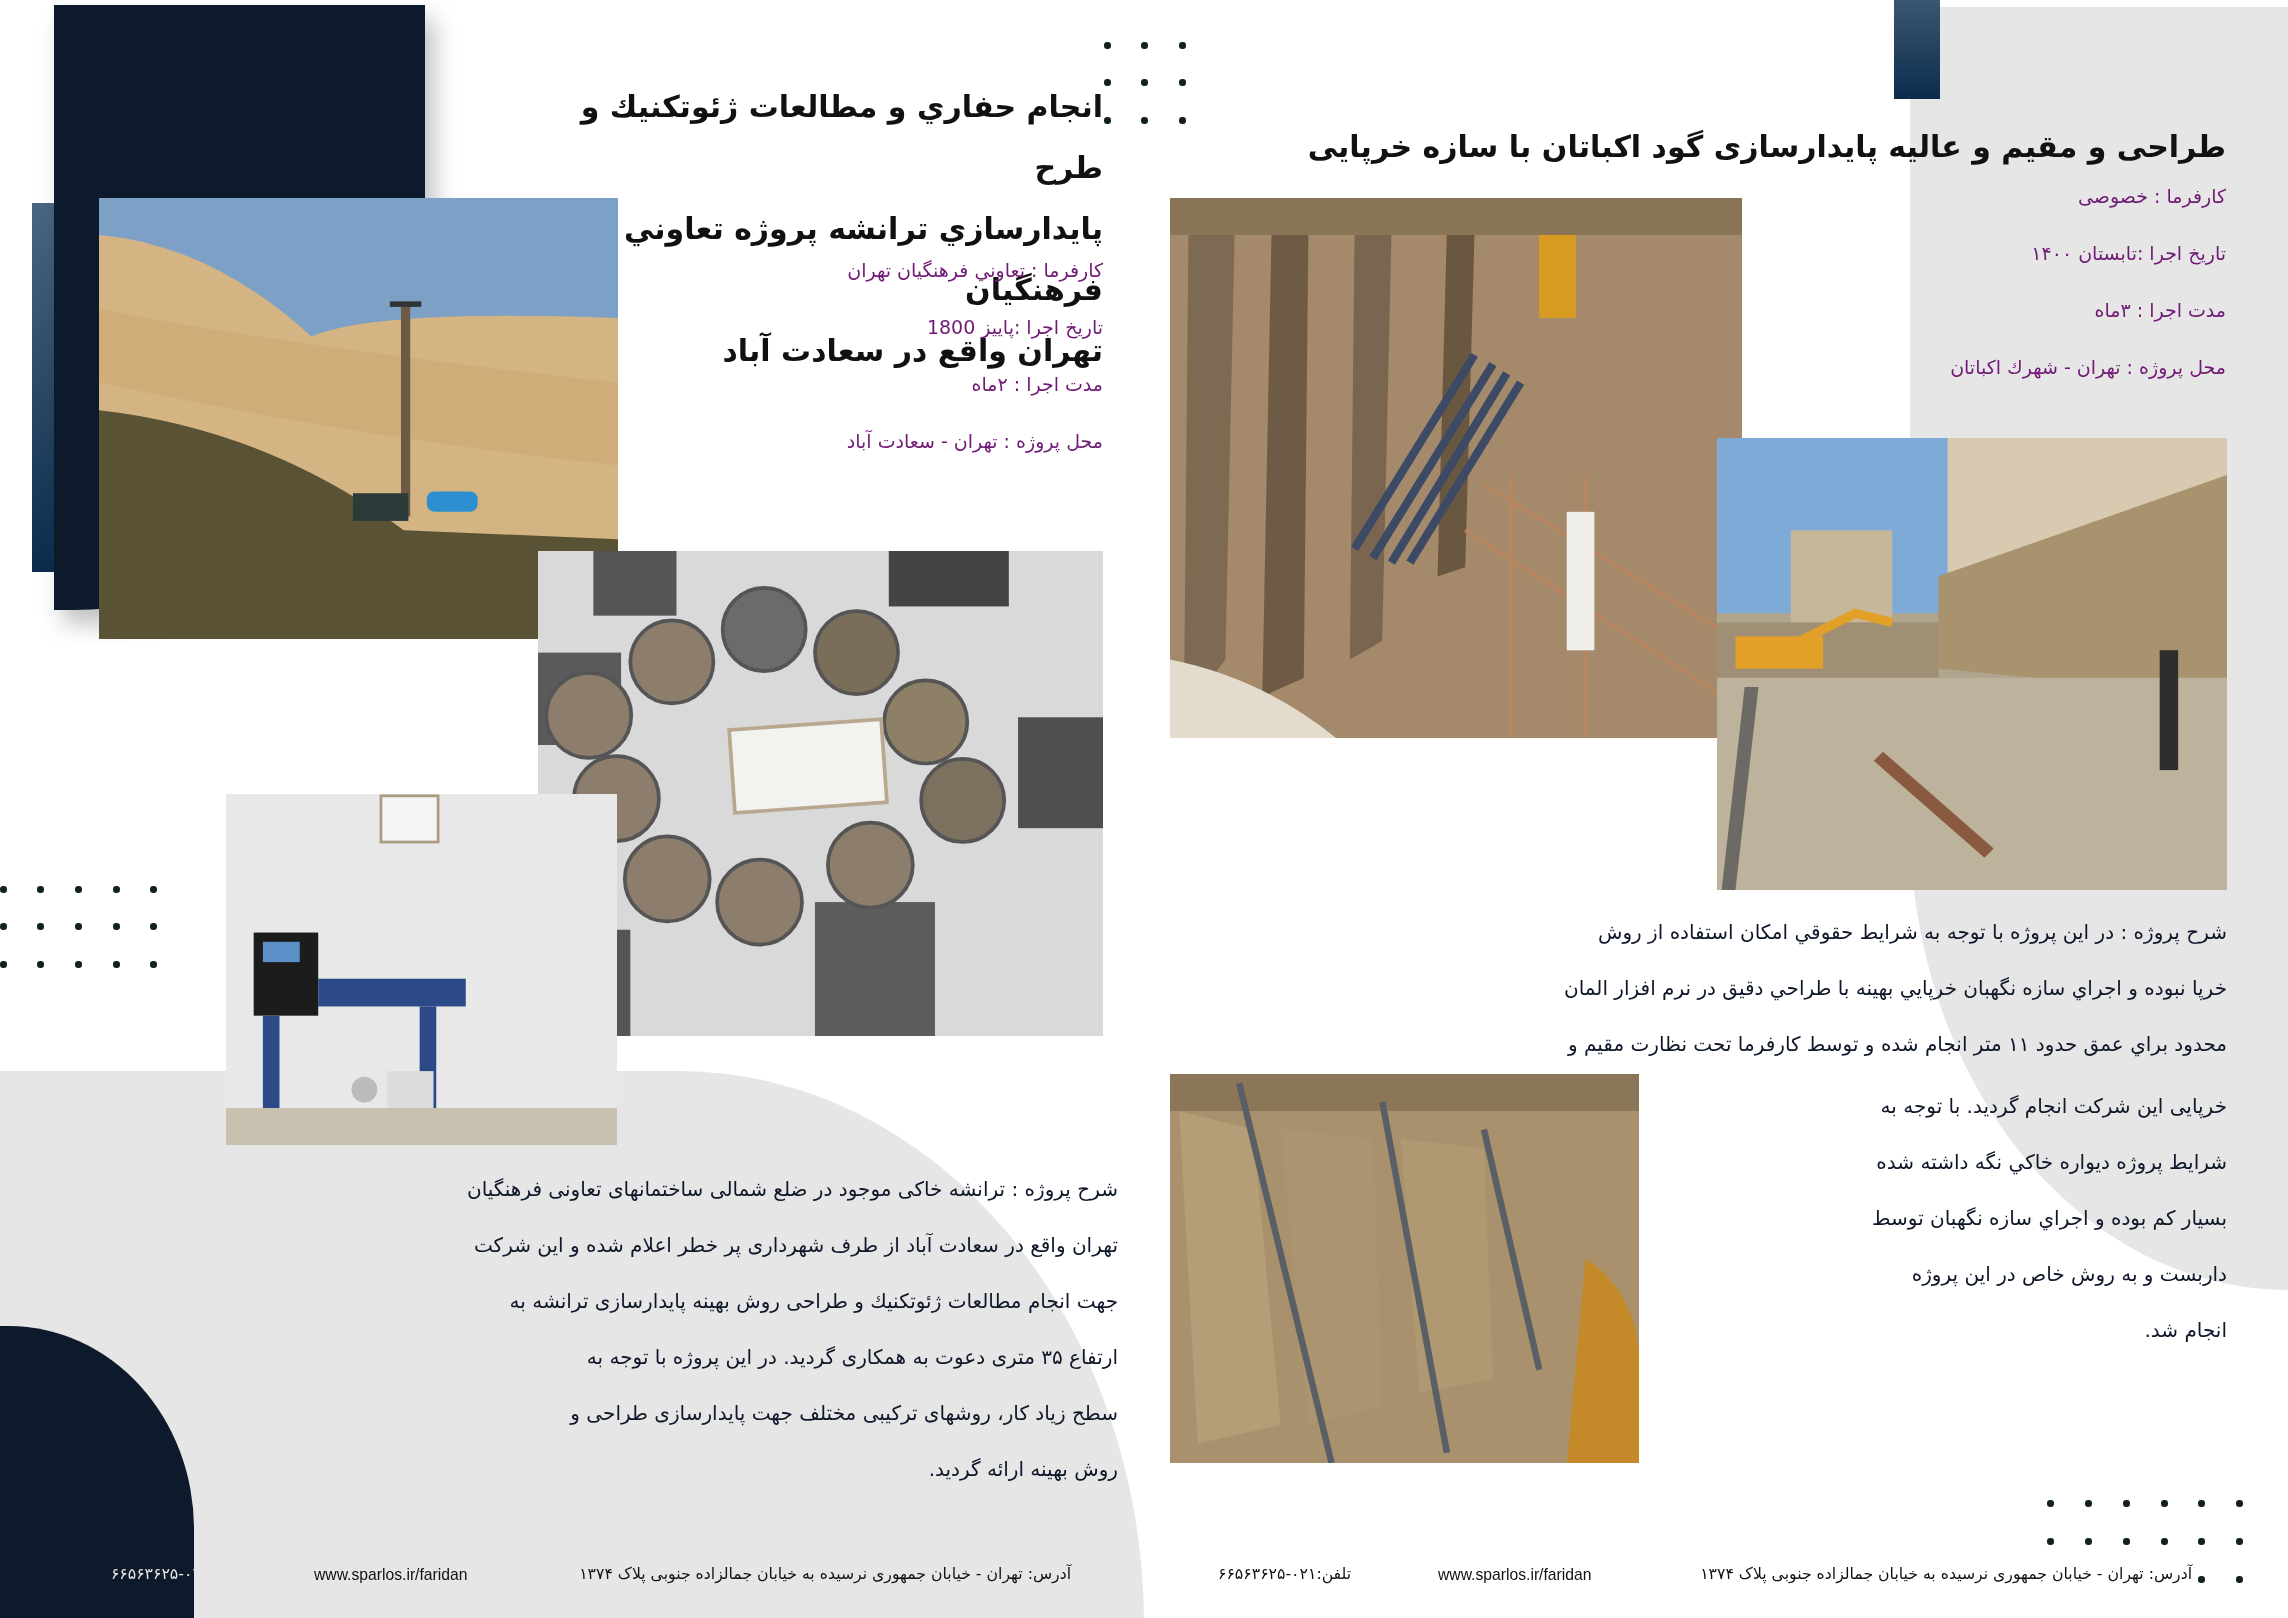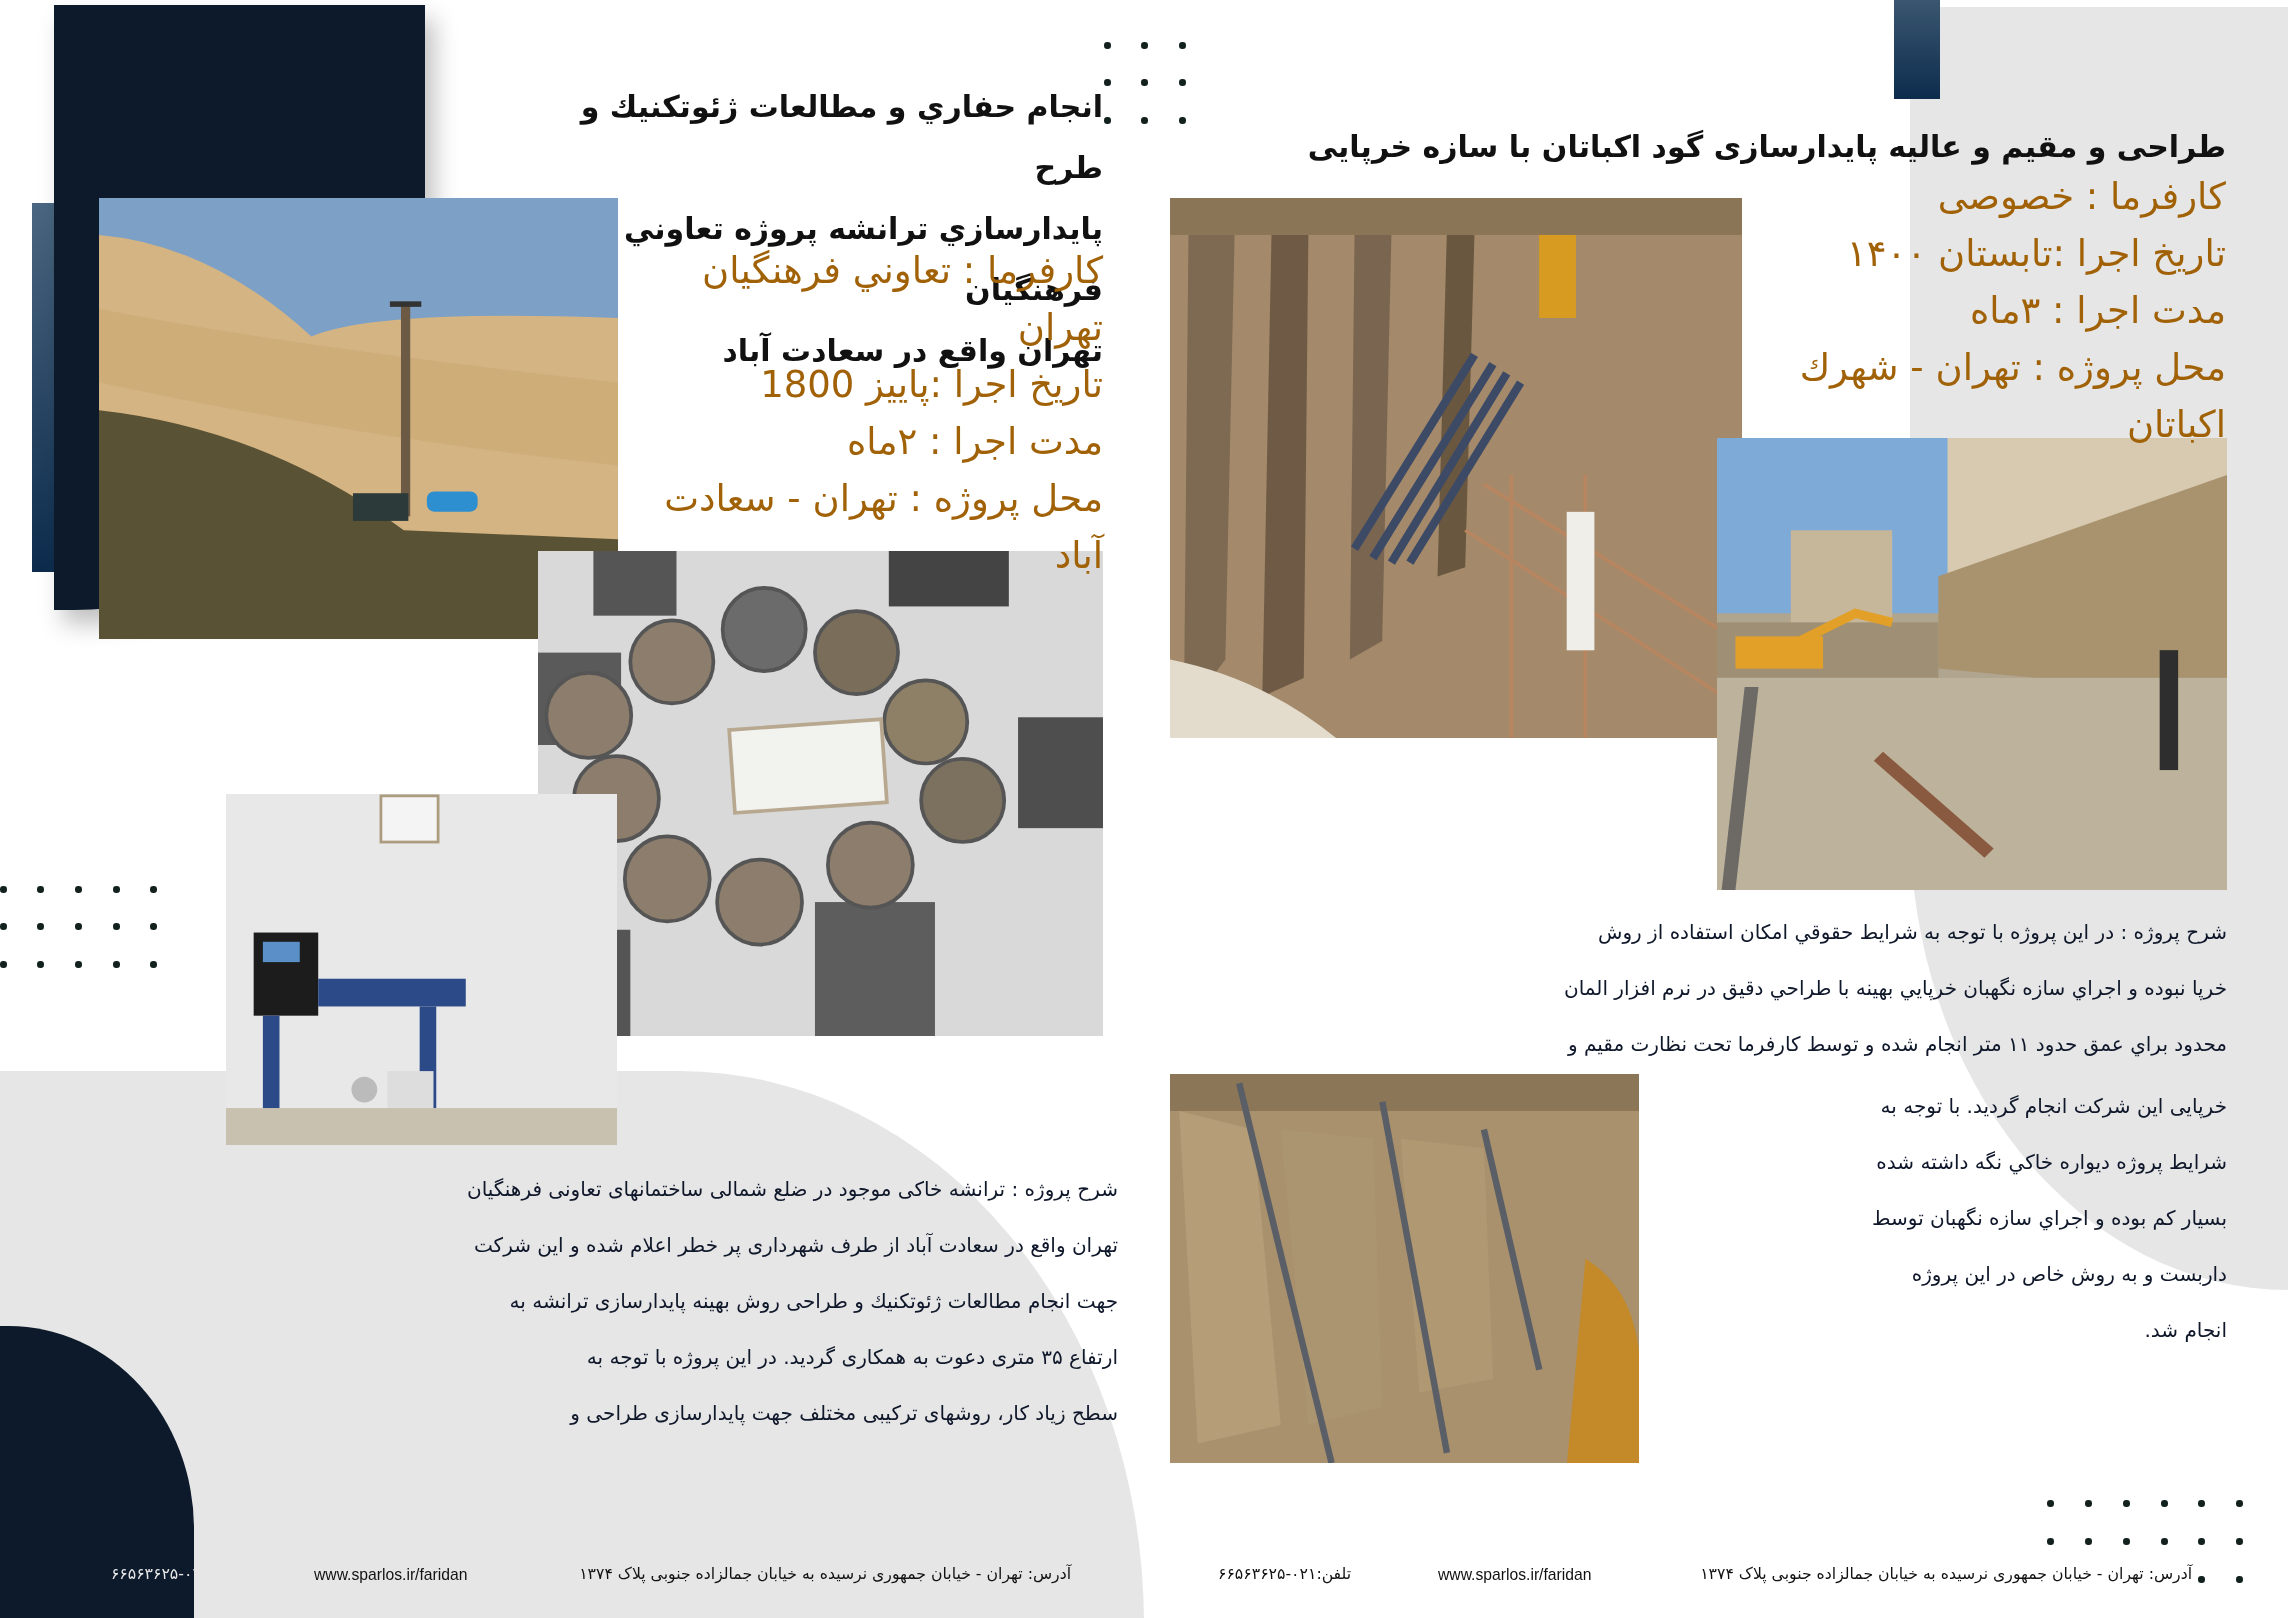--- a/index.html
+++ b/index.html
@@ -1,21 +1,21 @@
 <!DOCTYPE html>
 <html style="font-size:14.8px"><head>
 <meta charset="utf-8">
 <style>
   html, body { margin:0; padding:0; }
   body { width:2289px; height:1619px; position:relative; overflow:hidden; background:#ffffff; font-family:"DejaVu Sans", sans-serif; color:#111; }
   .abs { position:absolute; }
   .navy { background:#0d1a2b; }
   .rtl { direction:rtl; text-align:right; }
   .title { font-weight:bold; font-size:30px; line-height:61px; color:#111; }
-  .meta { font-size:37px; line-height:57px; color:#a16207; }
+  .meta { font-size:19px; line-height:57px; color:#701a75; }
   .body-text { font-size:20px; line-height:56px; color:#0f172a; text-align:justify; text-align-last:right; }
   .footer-text { font-size:15.7px; color:#111; white-space:nowrap; }
   .dot { position:absolute; width:6.5px; height:6.5px; border-radius:50%; background:#12211d; }
   .photo { position:absolute; overflow:hidden; }
   .photo svg { width:100%; height:100%; display:block; }
 </style>
 </head>
 <body>
 
 <div class="abs" style="left:32px; top:203px; width:55px; height:369px; background:linear-gradient(#4a6680,#0d2c4d);"></div>
@@ -140,20 +140,21 @@
   <div>مدت اجرا : ۲ماه</div>
   <div>محل پروژه : تهران - سعادت آباد</div>
 </div>
 
 <div class="abs rtl body-text" style="left:57px; top:1161px; width:1061px;">
   <div>شرح پروژه : ترانشه خاکی موجود در ضلع شمالی ساختمانهای تعاونی فرهنگیان</div>
   <div>تهران واقع در سعادت آباد از طرف شهرداری پر خطر اعلام شده و این شرکت</div>
   <div>جهت انجام مطالعات ژئوتكنيك و طراحی روش بهینه پایدارسازی ترانشه به</div>
   <div style="padding-left:129px;">ارتفاع ۳۵ متری دعوت به همکاری گردید. در این پروژه با توجه به</div>
   <div style="padding-left:129px;">سطح زیاد کار، روشهای ترکیبی مختلف جهت پایدارسازی طراحی و</div>
+  <div>روش بهینه ارائه گردید.</div>
 </div>
 
 <div class="abs footer-text" style="left:92px; top:1564px; direction:rtl; width:152px; text-align:right; color:#e6e6e6;">
   <span>تلفن:</span><span>۰۲۱-۶۶۵۶۳۶۲۵</span>
 </div>
 <div class="abs footer-text" style="left:314px; top:1566px; font-family:'Liberation Sans', sans-serif;">www.sparlos.ir/faridan</div>
 <div class="abs footer-text rtl" style="left:545px; top:1564px; width:526px;">آدرس: تهران - خیابان جمهوری نرسیده به خیابان جمالزاده جنوبی پلاک ۱۳۷۴</div>
 
 <div class="photo" style="left:1170px; top:198px; width:572px; height:540px;">
   <svg viewBox="0 0 620 585" preserveAspectRatio="none">

